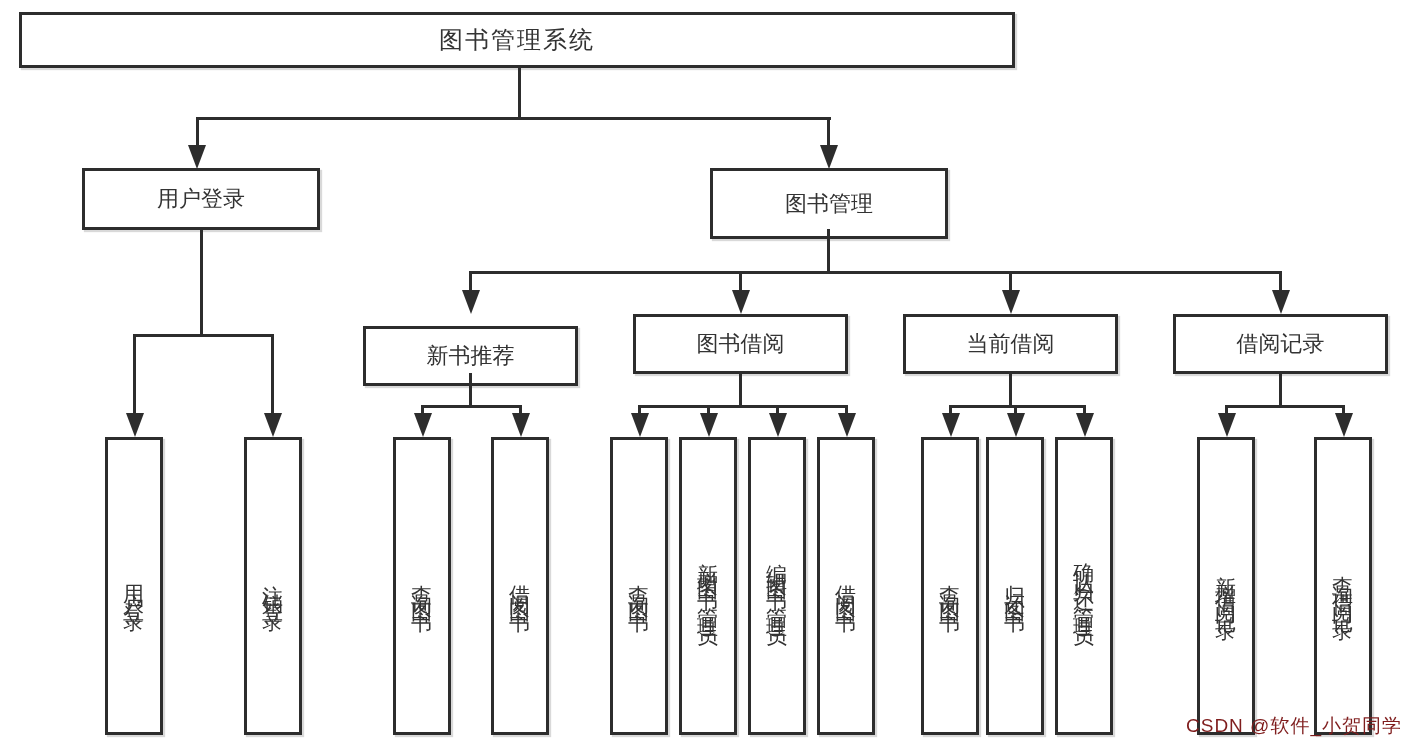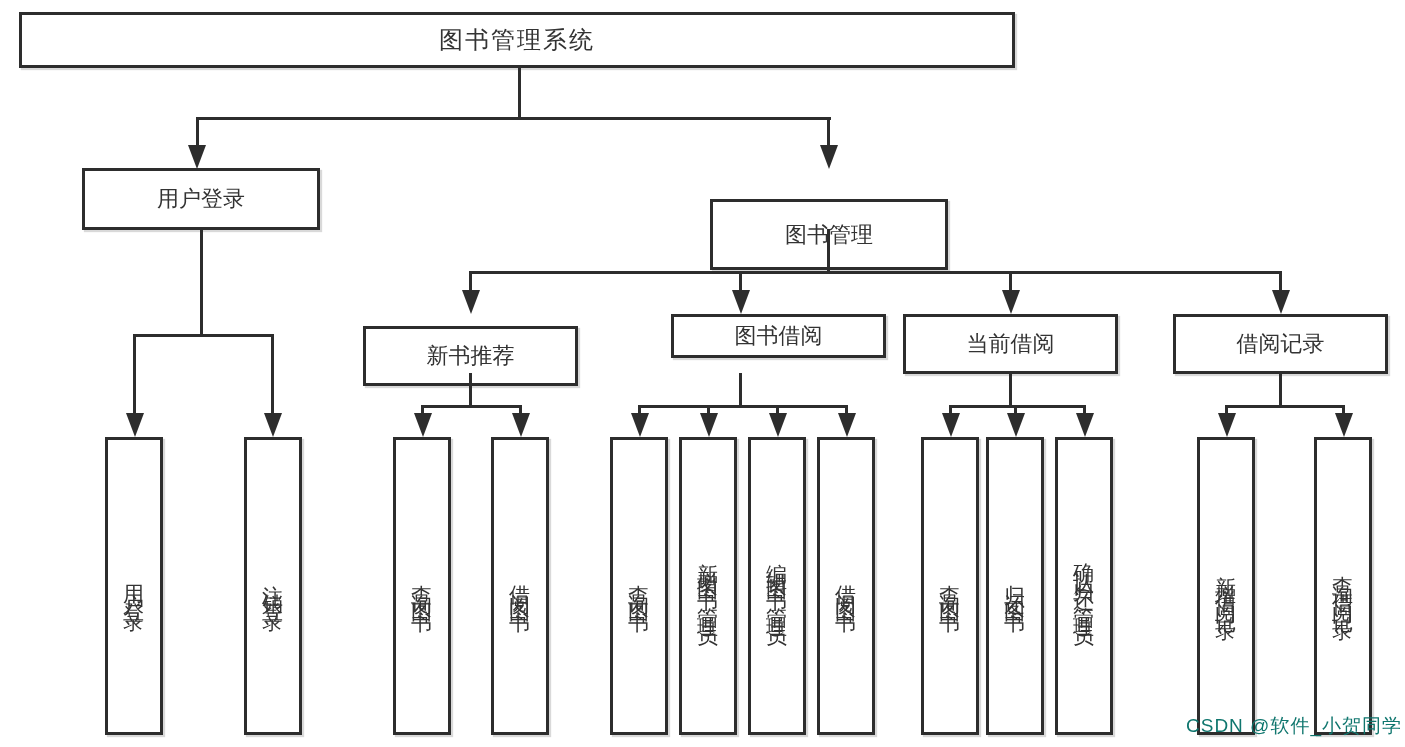--- a/index.html
+++ b/index.html
@@ -38,21 +38,21 @@
     width: 0; height: 0;
     border-left: 9px solid transparent;
     border-right: 9px solid transparent;
     border-top: 24px solid #2d2d2d;
   }
   .watermark {
     position: absolute;
     left: 1186px;
     top: 713px;
     font-size: 19px;
-    color: #0f766e;
+    color: #7f1d1d;
     letter-spacing: 1px;
     z-index: 10;
     white-space: nowrap;
   }
 </style>
 </head>
 <body>
 
 <div class="canvas">
 
@@ -63,21 +63,21 @@
   <div class="vline" style="left:518px; top:66px; height:53px;"></div>
   <div class="hline" style="left:196px; top:117px; width:635px;"></div>
   <div class="vline" style="left:196px; top:117px; height:30px;"></div>
   <div class="arrow" style="left:188px; top:145px;"></div>
   <div class="vline" style="left:827px; top:117px; height:30px;"></div>
   <div class="arrow" style="left:820px; top:145px;"></div>
 
   <div class="box hlabel" style="left:82px; top:168px; width:238px; height:62px;">
     <span>用户登录</span>
   </div>
-  <div class="box hlabel" style="left:710px; top:168px; width:238px; height:71px;margin-top:31px;">
+  <div class="box hlabel" style="left:710px; top:168px; width:238px; height:71px;">
     <span>图书管理</span>
   </div>
 
   <div class="vline" style="left:200px; top:229px; height:107px;"></div>
   <div class="hline" style="left:133px; top:334px; width:141px;"></div>
   <div class="vline" style="left:133px; top:334px; height:82px;"></div>
   <div class="arrow" style="left:126px; top:413px;"></div>
   <div class="vline" style="left:271px; top:334px; height:82px;"></div>
   <div class="arrow" style="left:264px; top:413px;"></div>
 
@@ -88,21 +88,21 @@
   <div class="vline" style="left:739px; top:271px; height:22px;"></div>
   <div class="arrow" style="left:732px; top:290px;"></div>
   <div class="vline" style="left:1009px; top:271px; height:22px;"></div>
   <div class="arrow" style="left:1002px; top:290px;"></div>
   <div class="vline" style="left:1279px; top:271px; height:22px;"></div>
   <div class="arrow" style="left:1272px; top:290px;"></div>
 
   <div class="box hlabel" style="left:363px; top:314px; width:215px; height:60px;margin-top:12px;">
     <span>新书推荐</span>
   </div>
-  <div class="box hlabel" style="left:633px; top:314px; width:215px; height:44px;margin-left:38px;">
+  <div class="box hlabel" style="left:633px; top:314px; width:215px; height:60px;">
     <span>图书借阅</span>
   </div>
   <div class="box hlabel" style="left:1173px; top:314px; width:215px; height:60px;">
     <span>借阅记录</span>
   </div>
   <div class="box hlabel" style="left:903px; top:314px; width:215px; height:60px;">
     <span>当前借阅</span>
   </div>
 
   <div class="vline" style="left:469px; top:373px; height:35px;"></div>

